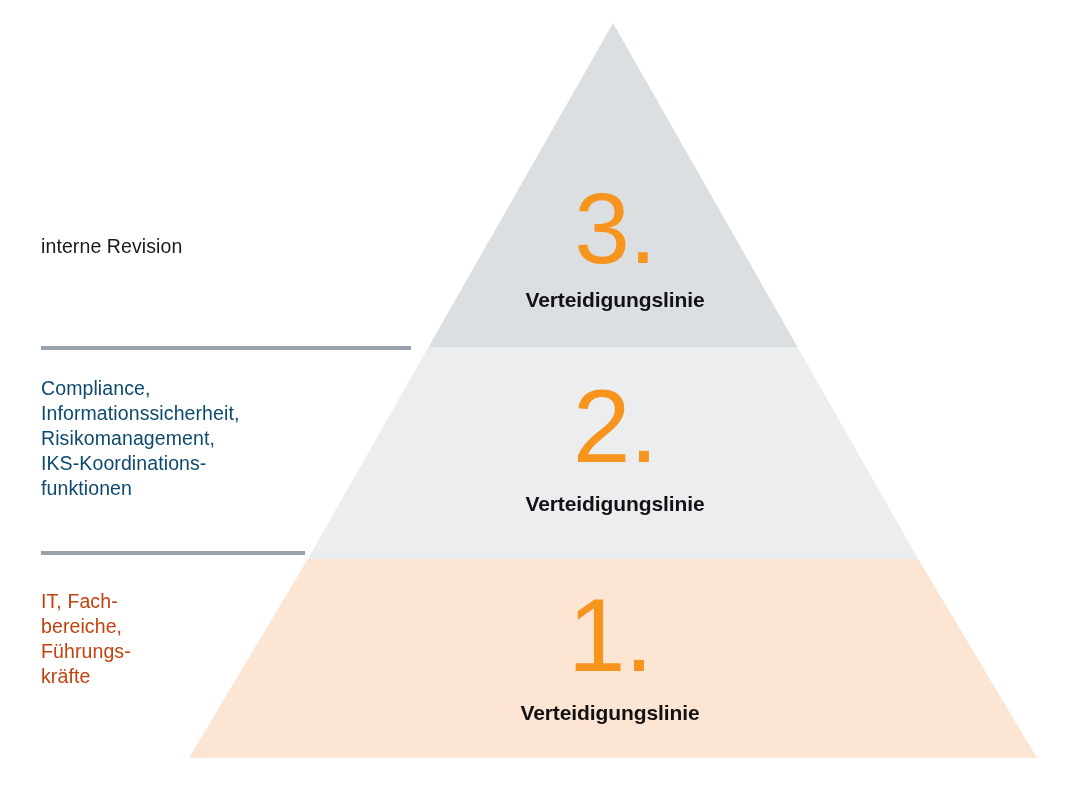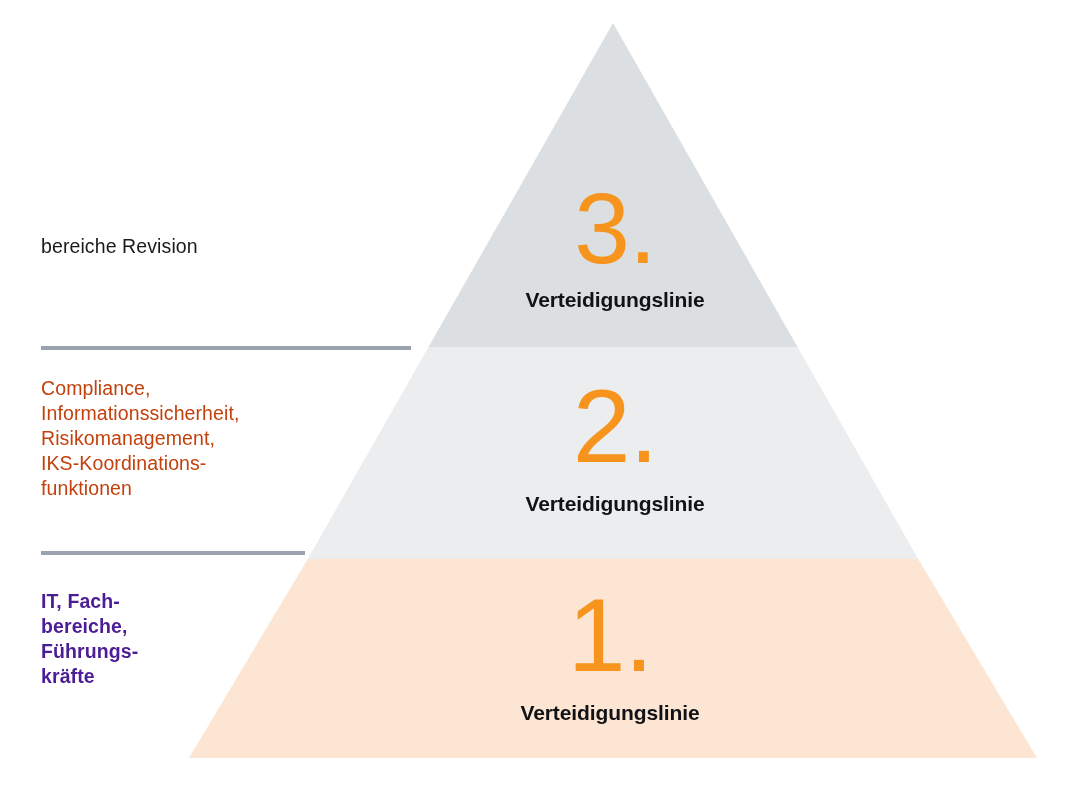--- a/index.html
+++ b/index.html
@@ -110,30 +110,30 @@
   <div class="tier-text" id="tier2-text">
     <span class="tier-number" style="color: rgb(247, 148, 30);">2.</span>
     <span class="tier-caption" style="color: rgb(17, 18, 21);">Verteidigungslinie</span>
   </div>
 
   <div class="tier-text" id="tier1-text">
     <span class="tier-number" style="color: rgb(247, 148, 30);">1.</span>
     <span class="tier-caption" style="color: rgb(17, 18, 21);">Verteidigungslinie</span>
   </div>
 
-  <div class="left-label" id="label-tier3" style="color: rgb(26, 26, 26);">bereiche Revision</div>
+  <div class="left-label" id="label-tier3" style="color: rgb(26, 26, 26);">interne Revision</div>
 
   <div class="divider" id="divider-1" style="background: rgb(154, 163, 173);"></div>
 
-  <div class="left-label" id="label-tier2" style="color: #c2410c;">Compliance,
+  <div class="left-label" id="label-tier2" style="color: #0c4a6e;">Compliance,
 Informationssicherheit,
 Risikomanagement,
 IKS-Koordinations-
 funktionen</div>
 
   <div class="divider" id="divider-2" style="background: rgb(154, 163, 173);"></div>
 
-  <div class="left-label" id="label-tier1" style="color: #4c1d95; font-weight: bold;">IT, Fach-
+  <div class="left-label" id="label-tier1" style="color: #c2410c;">IT, Fach-
 bereiche,
 Führungs-
 kräfte</div>
 
 </div>
 
 </body></html>

